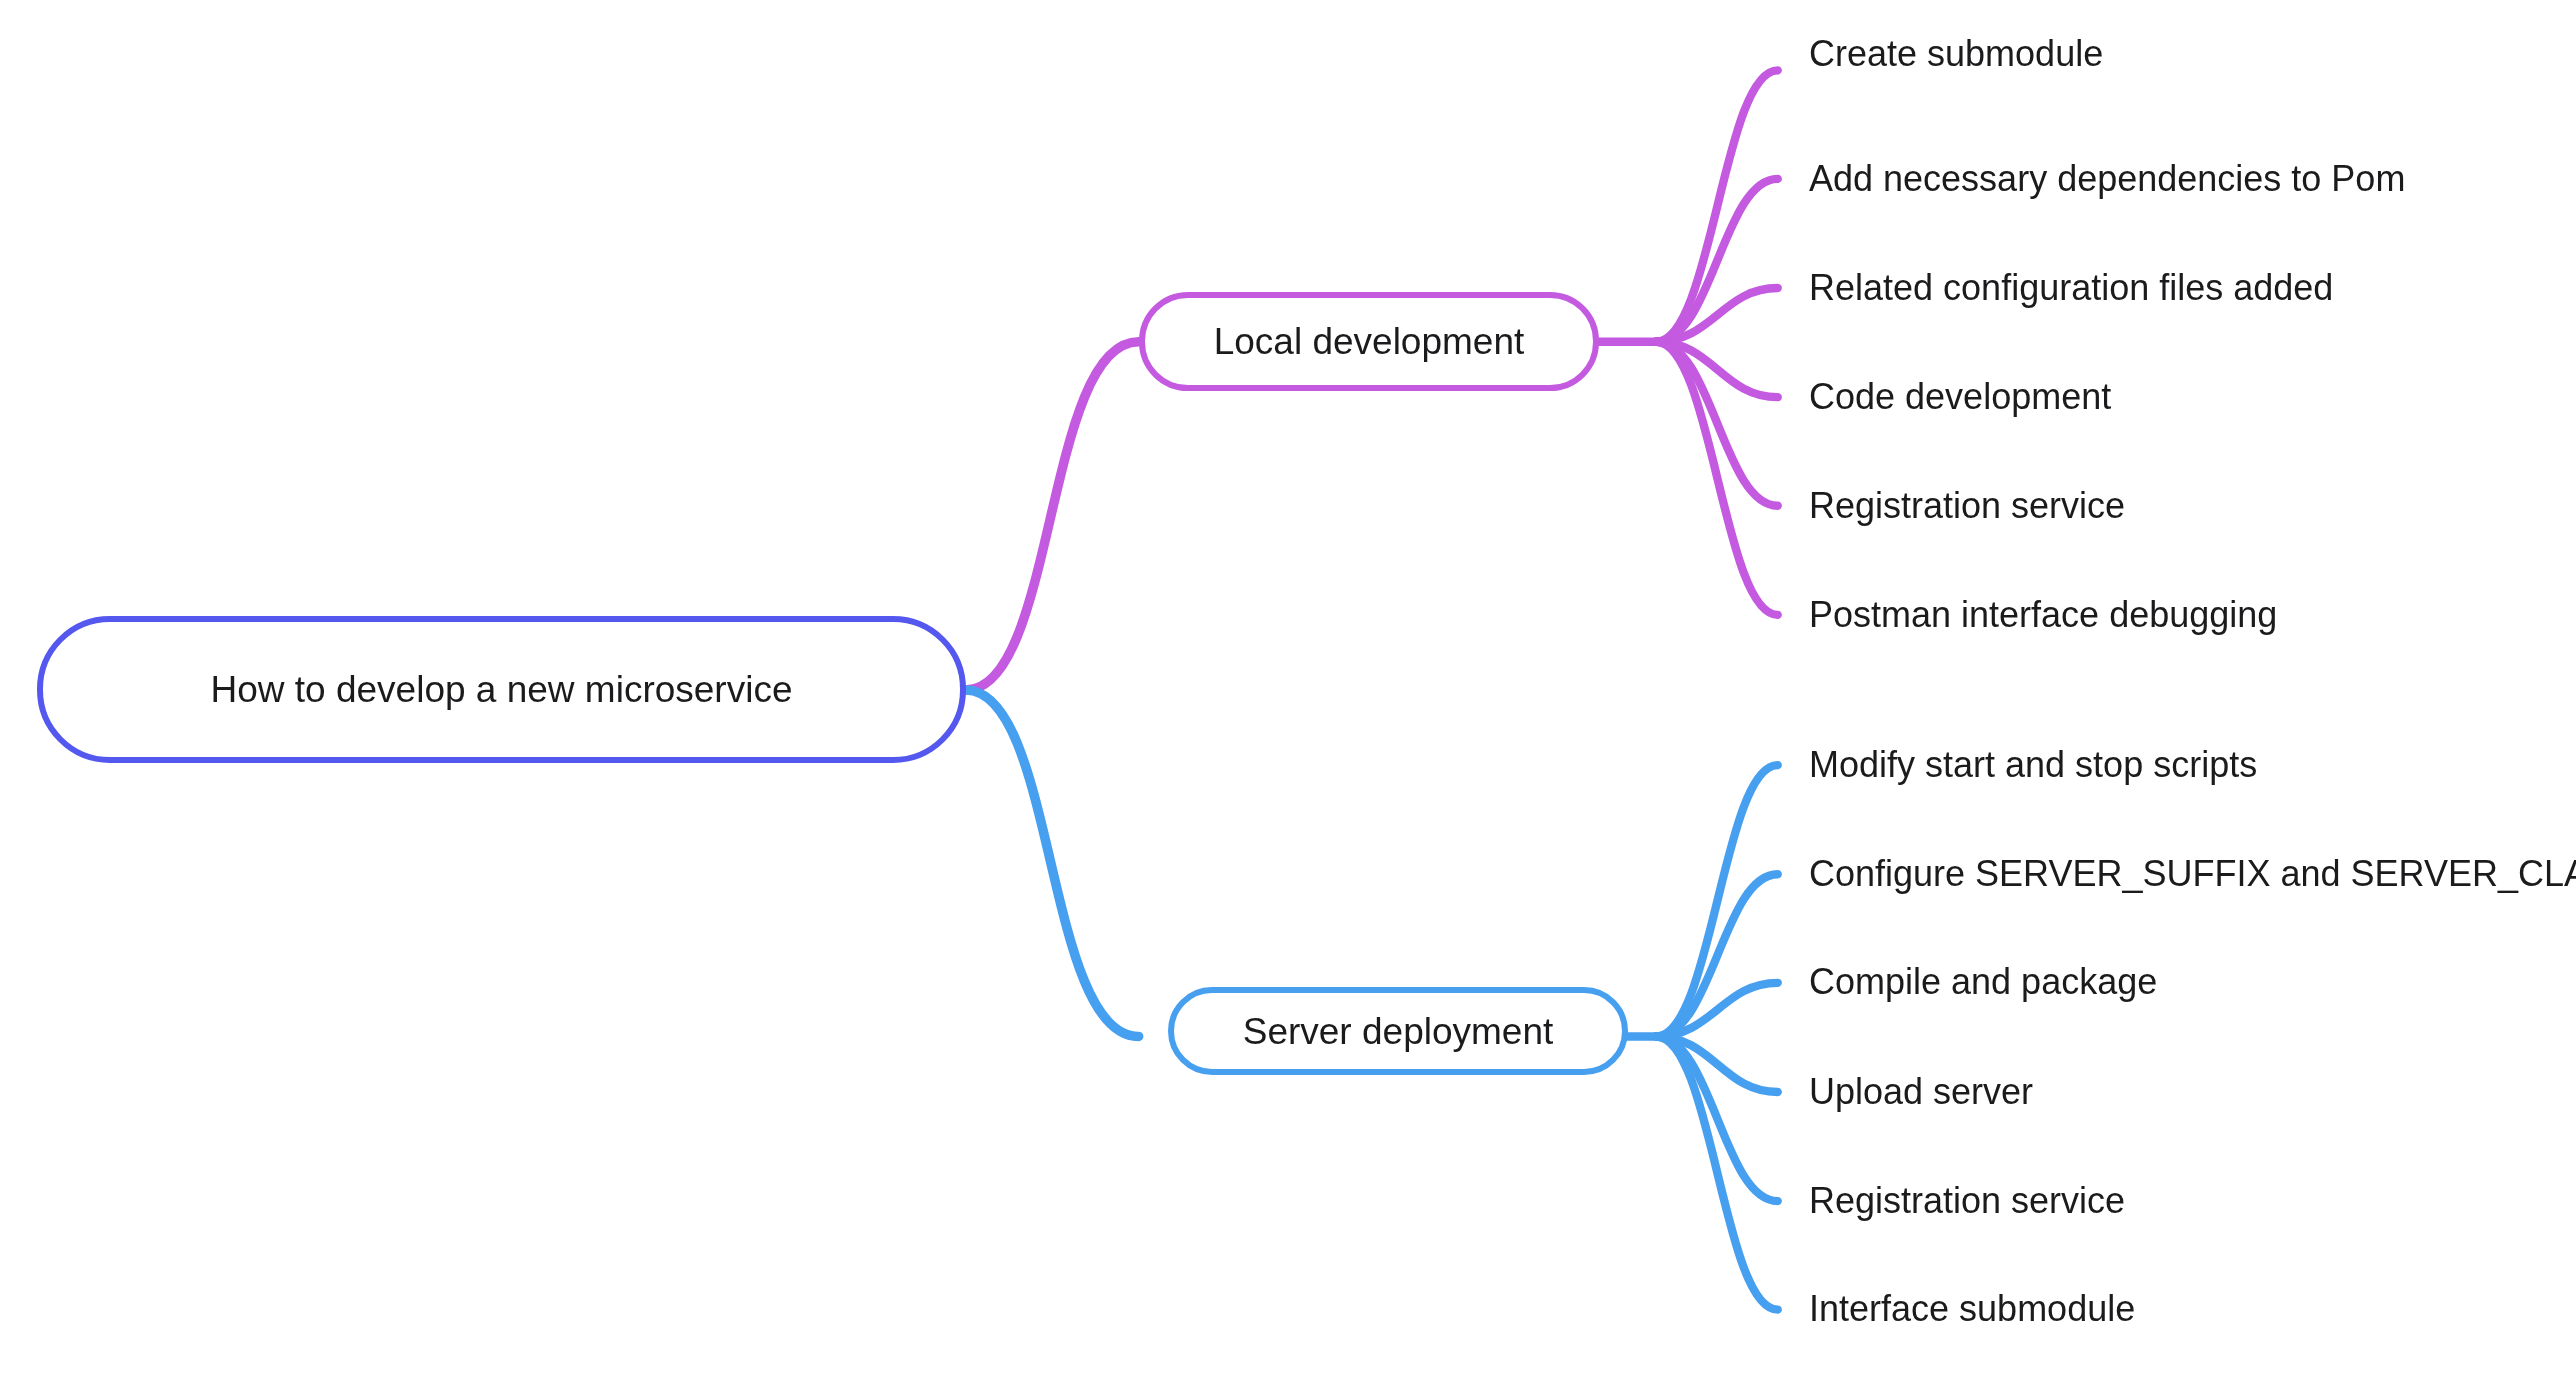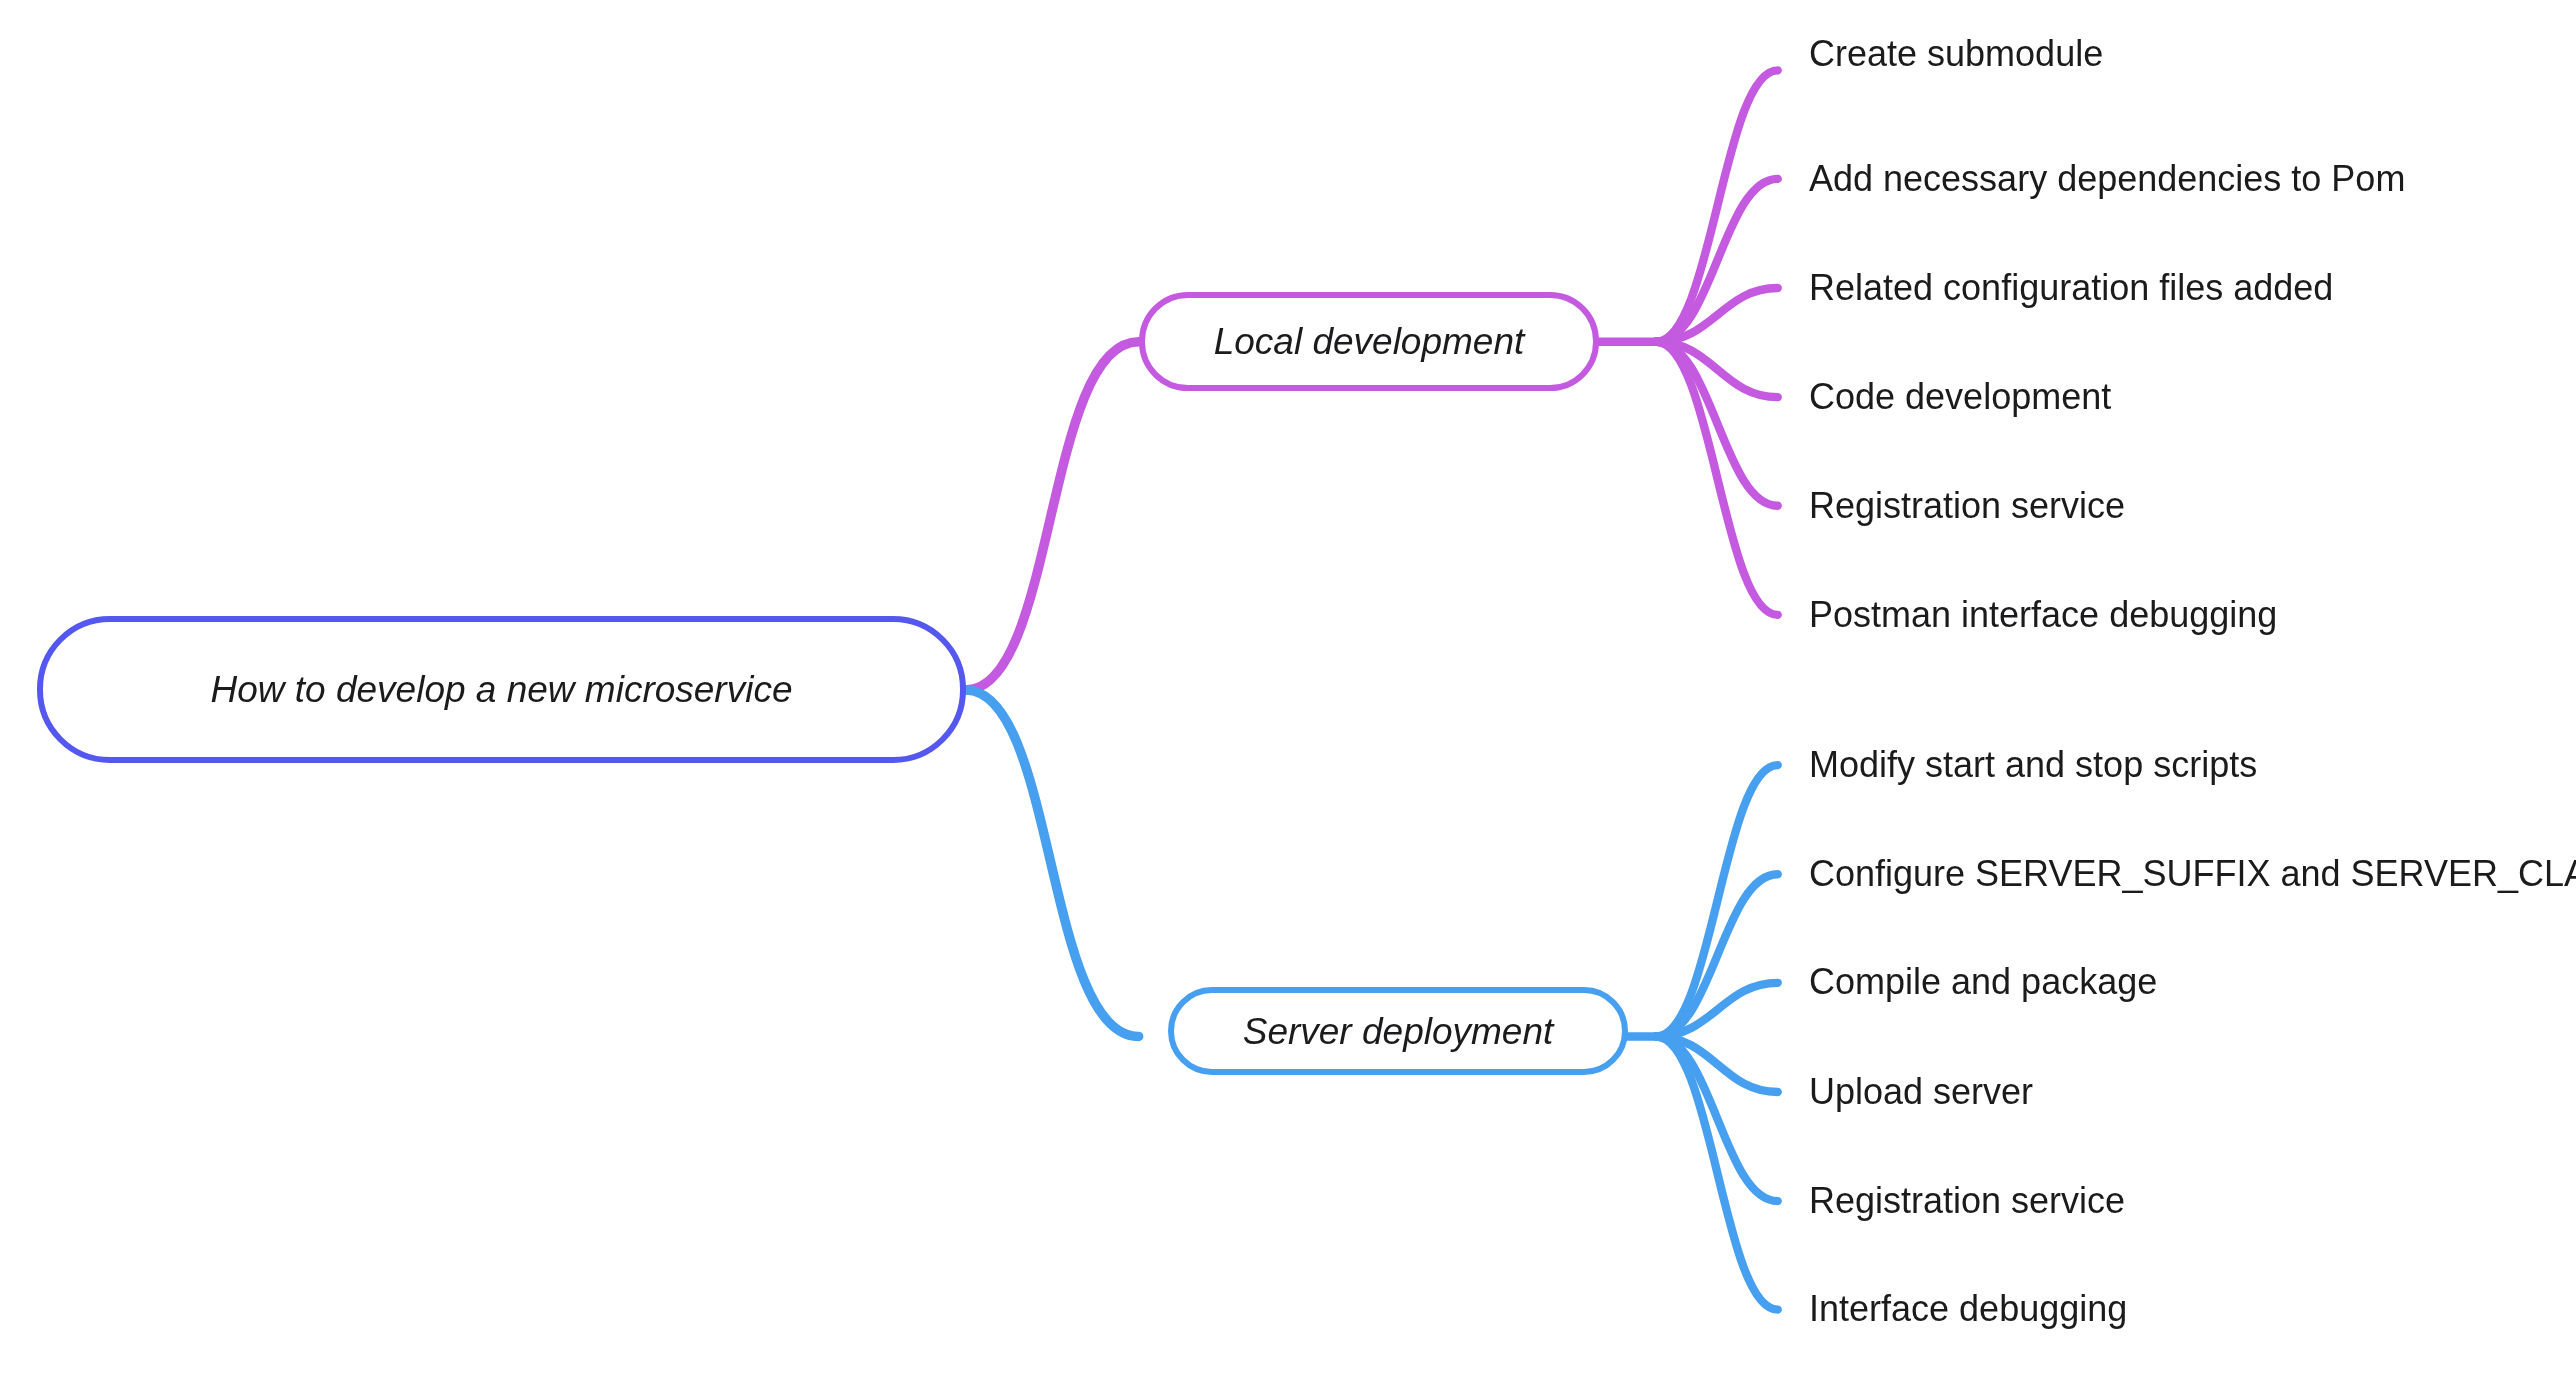--- a/index.html
+++ b/index.html
@@ -34,21 +34,20 @@
     display: flex;
     align-items: center;
     justify-content: center;
     background: #ffffff;
     z-index: 5;
     white-space: nowrap;
   }
   .node-label {
     color: #1b1b1d;
     line-height: 1;
-    font-style: italic;
   }
 
   #root-node {
     left: 37px;
     top: 616px;
     width: 929px;
     height: 147px;
     border: 6.6px solid #5458ee;
     border-radius: 73px;
   }
@@ -129,16 +128,16 @@
   <div class="leaf" style="top:288px">Related configuration files added</div>
   <div class="leaf" style="top:397px">Code development</div>
   <div class="leaf" style="top:506px">Registration service</div>
   <div class="leaf" style="top:615px">Postman interface debugging</div>
 
   <div class="leaf" style="top:765px">Modify start and stop scripts</div>
   <div class="leaf" style="top:874px">Configure SERVER_SUFFIX and SERVER_CLASS</div>
   <div class="leaf" style="top:982px">Compile and package</div>
   <div class="leaf" style="top:1092px">Upload server</div>
   <div class="leaf" style="top:1201px">Registration service</div>
-  <div class="leaf" style="top:1309px">Interface debugging</div>
+  <div class="leaf" style="top:1309px">Interface submodule</div>
 
 </div>
 
 
 </body></html>

